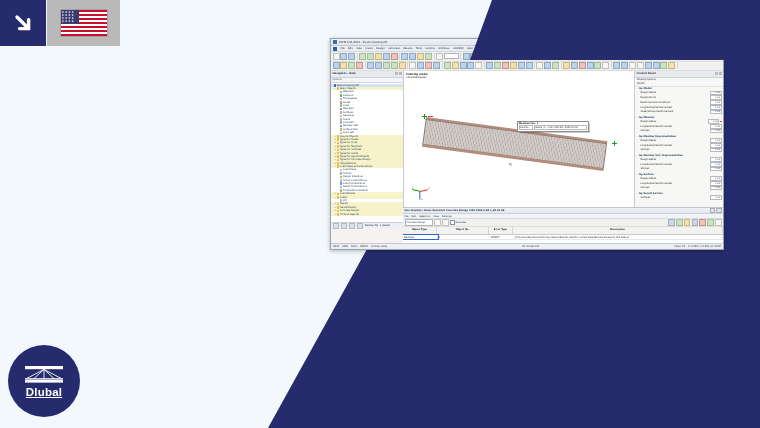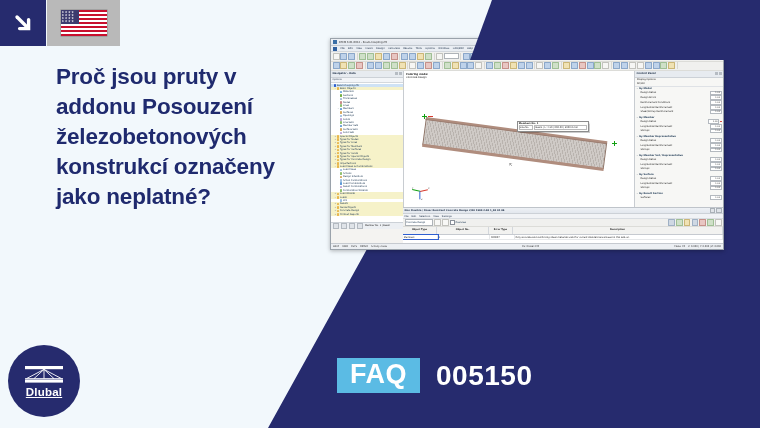--- a/index.html
+++ b/index.html
@@ -493,39 +493,34 @@
           <i></i>
           <i></i>
           <i></i>
       </div>
       <div class="canton">
           <div class="stars">★★★★★★★★★★★★★★★★★★★★★★★★★★★★★★★★★★</div>
         </div>
     </div>
   </div>
 
-  <div id="headline">Proč jsou pruty v addonu Posouzení železobetonových konstrukcí označeny jako neplatné?</div>
 
   <div id="dlubal-logo">
     <div class="mark">
       <svg width="38" height="19" viewBox="0 0 38 19">
         <rect x="0" y="1" width="38" height="3.2" fill="#ffffff"></rect>
         <rect x="0" y="14.4" width="38" height="3.2" fill="#ffffff"></rect>
         <path d="M19 4.4 L1.5 13.6 M19 4.4 L36.5 13.6 M19 4.4 L19 13.6
                  M19 4.4 L9 13.6 M19 4.4 L29 13.6" stroke="#ffffff" stroke-width="0.9" fill="none"></path>
         <rect x="0" y="13.2" width="38" height="0.8" fill="#ffffff"></rect>
       </svg>
     </div>
     <div class="wordmark">Dlubal</div>
   </div>
 
-  <div id="faq-row">
-    <div id="faq-badge">FAQ</div>
-    <div id="faq-number">005150</div>
-  </div>
 
   <div id="app-shot">
 
     <div id="shot-titlebar">
       <span class="tb-icon"></span>
       <span class="tb-text">RFEM 6.01.0012 - Beam-Coupling.rf6</span>
       <span class="tb-winbtns">
         <span></span>
         <span></span>
         <span></span>

